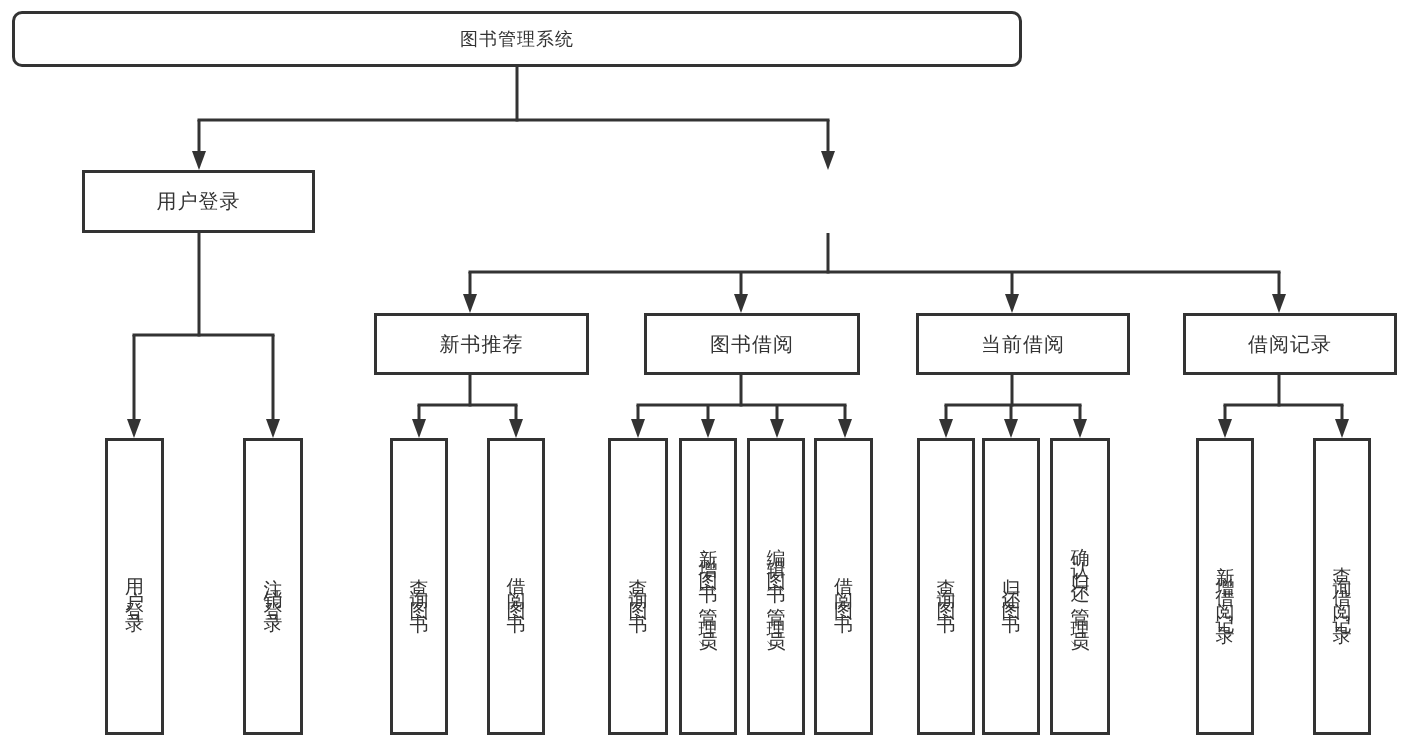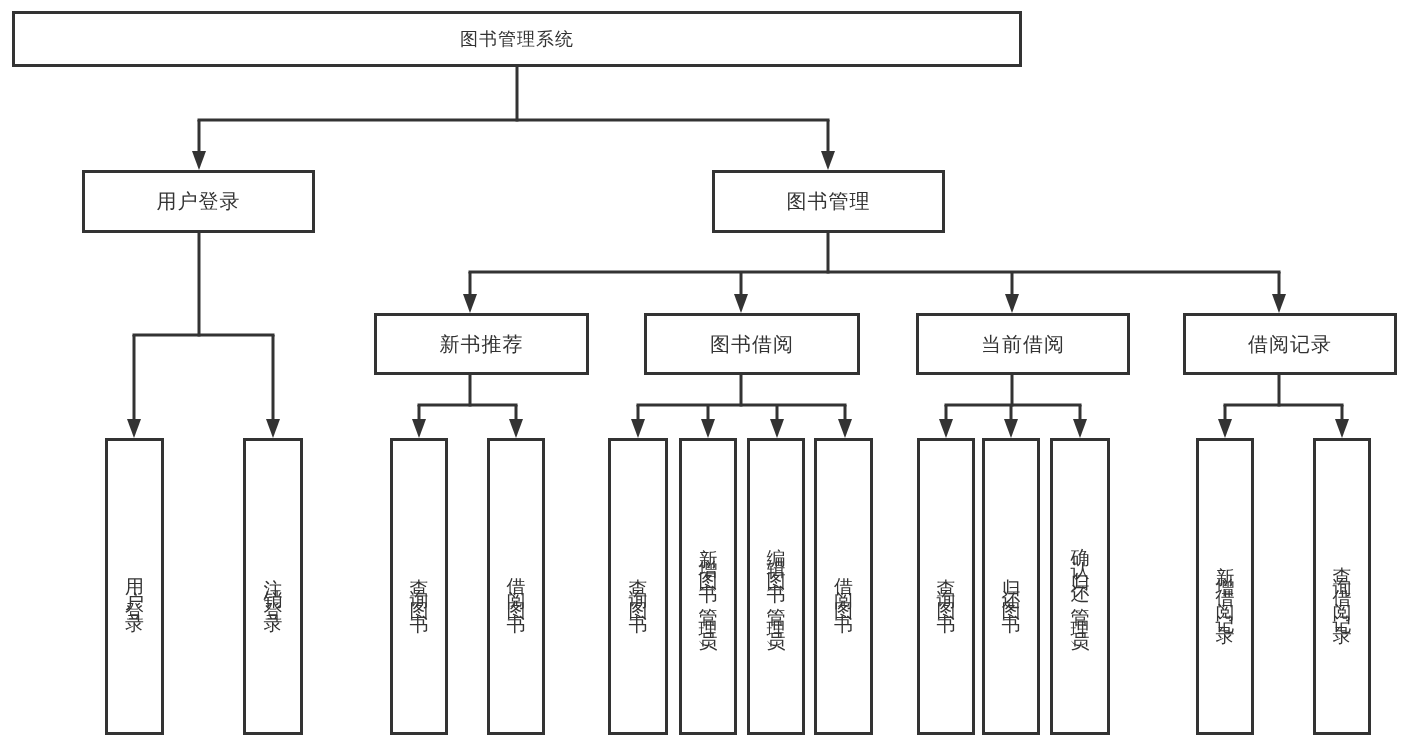--- a/index.html
+++ b/index.html
@@ -23,21 +23,21 @@
     position: absolute;
     box-sizing: border-box;
     border: 3px solid #333333;
     background: #ffffff;
     display: flex; align-items: center; justify-content: center;
     color: #333333;
     font-size: 20px;
     letter-spacing: 1px;
     z-index: 1;
   }
-  .root-box { left: 12px; top: 11px; width: 1010px; height: 56px; font-size: 18px; }
+  .root-box { left: 12px; top: 11px; width: 1010px; height: 56px; font-size: 18px; border-radius: 10px; }
   .l1-box  { top: 170px; width: 233px; height: 63px; }
   .l2-box  { top: 313px; height: 62px; margin-left: 11px; }
   .leaf {
     position: absolute;
     top: 438px; height: 297px;
     box-sizing: border-box;
     border: 3px solid #333333;
     background: #ffffff;
     display: flex; align-items: center; justify-content: center;
     z-index: 1;
@@ -131,23 +131,20 @@
     </g>
   </svg>
 
   <div class="hbox root-box">
     <span>图书管理系统</span>
   </div>
 
   <div class="hbox l1-box" style="left:82px;">
     <span>用户登录</span>
   </div>
-  <div class="hbox l1-box" style="left:712px;">
-    <span>图书管理</span>
-  </div>
 
   <div class="hbox l2-box" style="left:363px; width:215px;">
     <span>新书推荐</span>
   </div>
   <div class="hbox l2-box" style="left:905px; width:214px;">
     <span>当前借阅</span>
   </div>
   <div class="hbox l2-box" style="left:633px; width:216px;">
     <span>图书借阅</span>
   </div>

